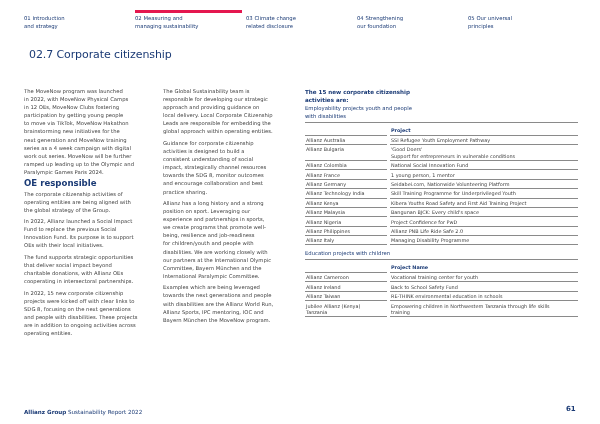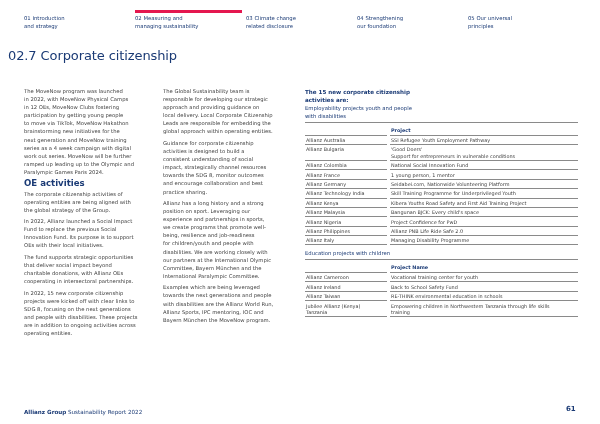--- a/index.html
+++ b/index.html
@@ -4,21 +4,21 @@
   <style>
     * { margin: 0; padding: 0; box-sizing: border-box; }
     html, body { width: 600px; height: 424px; background: #ffffff; overflow: hidden; }
     body { font-family: "DejaVu Sans", sans-serif; color: #414141; position: relative; }
 
     .nav { position: absolute; top: 0; left: 0; width: 600px; height: 40px; }
     .nav-item { position: absolute; top: 15px; font-size: 5.3px; line-height: 7.6px; color: #1a3a75; width: 100px; }
     .nav-item .l { display: block; white-space: nowrap; }
     .nav-active-bar { position: absolute; top: 10px; left: 135px; width: 107px; height: 3px; background: #e4174f; }
 
-    .page-title { position: absolute; top: 48px; left: 8px; font-size: 13px; color: #1a3a75; white-space: nowrap; letter-spacing: -0.1px; }
+    .page-title { position: absolute; top: 48px; left: 29px; font-size: 11px; color: #1a3a75; white-space: nowrap; letter-spacing: -0.1px; }
 
     .col { position: absolute; font-size: 5.25px; line-height: 8.1px; color: #414141; }
     .col p { margin-bottom: 3.4px; }
     .col .ln { display: block; white-space: nowrap; }
     .col1 { left: 24px; top: 87px; width: 120px; }
     .col2 { left: 163px; top: 87px; width: 125px; }
     .h2 { font-size: 8.6px; font-weight: bold; color: #1a3a75; margin: 3px 0 2px 0; white-space: nowrap; }
 
     .col3 { position: absolute; left: 305px; top: 88px; width: 275px; }
     .col3 .hd { font-size: 5.6px; line-height: 8px; font-weight: bold; color: #1a3a75; }
@@ -71,21 +71,21 @@
       <span class="ln">in 12 OEs, MoveNow Clubs fostering</span>
       <span class="ln">participation by getting young people</span>
       <span class="ln">to move via TikTok, MoveNow Hakathon</span>
       <span class="ln">brainstorming new initiatives for the</span>
       <span class="ln">next generation and MoveNow training</span>
       <span class="ln">series as a 4 week campaign with digital</span>
       <span class="ln">work out series. MoveNow will be further</span>
       <span class="ln">ramped up leading up to the Olympic and</span>
       <span class="ln">Paralympic Games Paris 2024.</span>
     </p>
-  <div class="h2">OE activities</div>
+  <div class="h2">OE responsible</div>
   <p>
       <span class="ln">The corporate citizenship activities of</span>
       <span class="ln">operating entities are being aligned with</span>
       <span class="ln">the global strategy of the Group.</span>
     </p>
   <p>
       <span class="ln">In 2022, Allianz launched a Social Impact</span>
       <span class="ln">Fund to replace the previous Social</span>
       <span class="ln">Innovation Fund. Its purpose is to support</span>
       <span class="ln">OEs with their local initiatives.</span>

